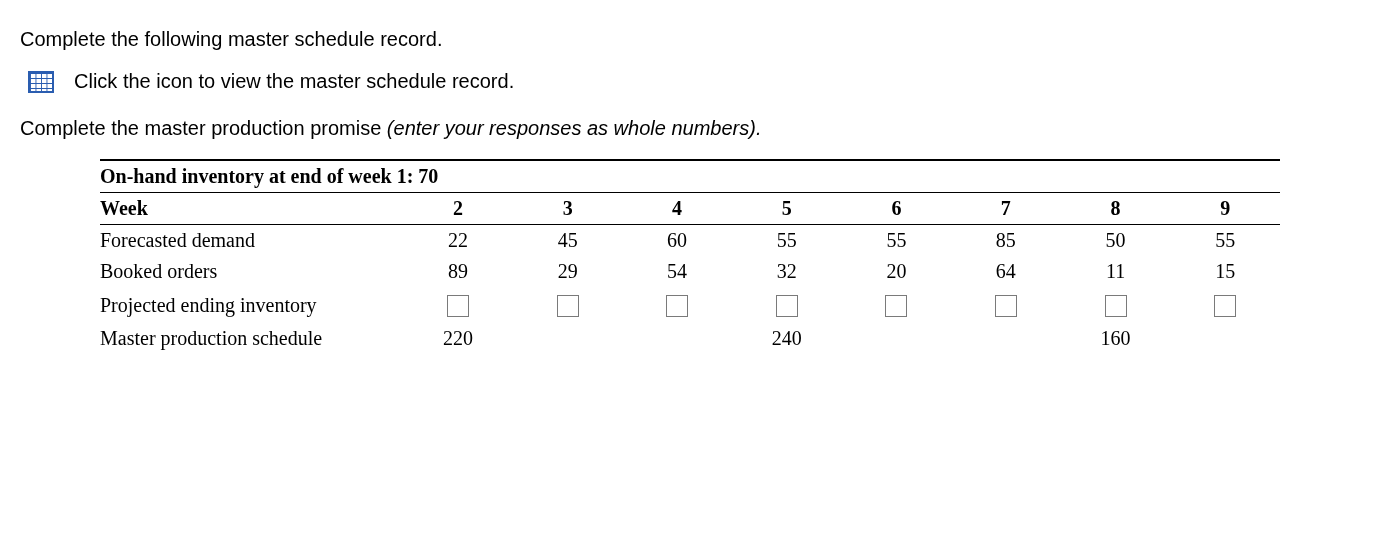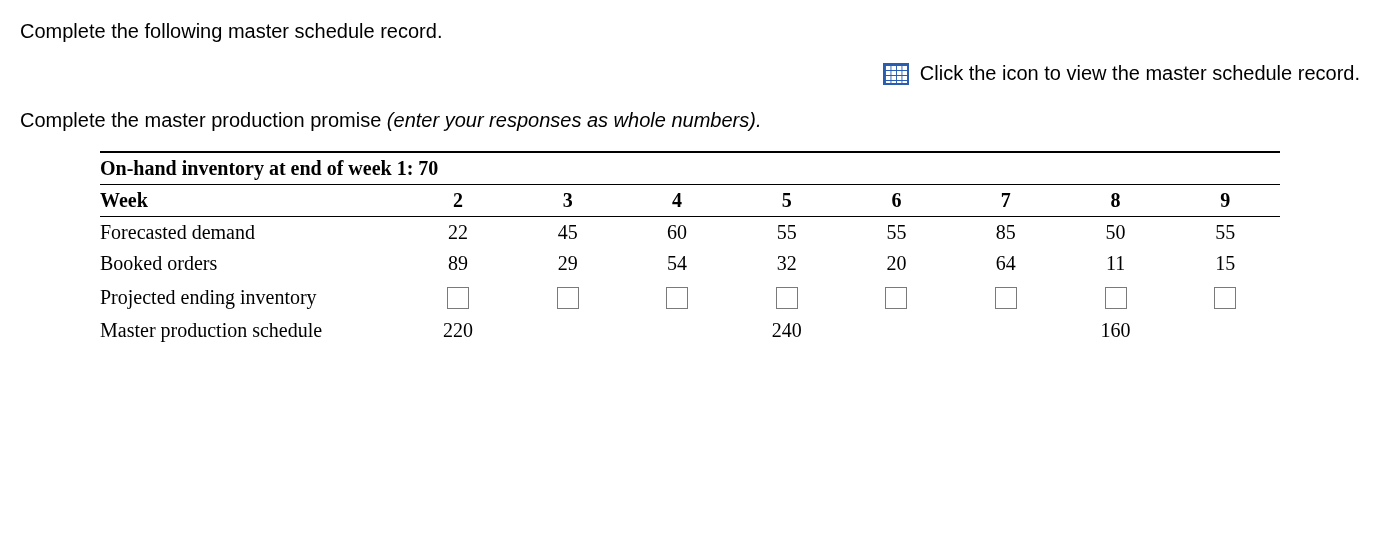--- a/index.html
+++ b/index.html
@@ -6,29 +6,28 @@
       font-family: Arial, Helvetica, sans-serif;
       font-size: 20px;
       color: #000;
       padding: 10px 20px;
       margin: 0;
       background: #fff;
       width: 1380px;
       box-sizing: border-box;
     }
     .para {
-      margin: 8px 0 18px 0;
+      margin: 16px 0 18px 0;
       line-height: 1.3;
     }
     .icon-line {
       display: flex;
       align-items: center;
-      gap: 11px;
-      margin: 0 0 22px 16px;
-      justify-content: flex-end;
+      gap: 20px;
+      margin: 0 0 22px 8px;
     }
     .grid-icon {
       width: 26px;
       height: 22px;
       border: 2px solid #2a5db0;
       background: #fff;
       display: inline-block;
       position: relative;
       box-sizing: border-box;
     }

